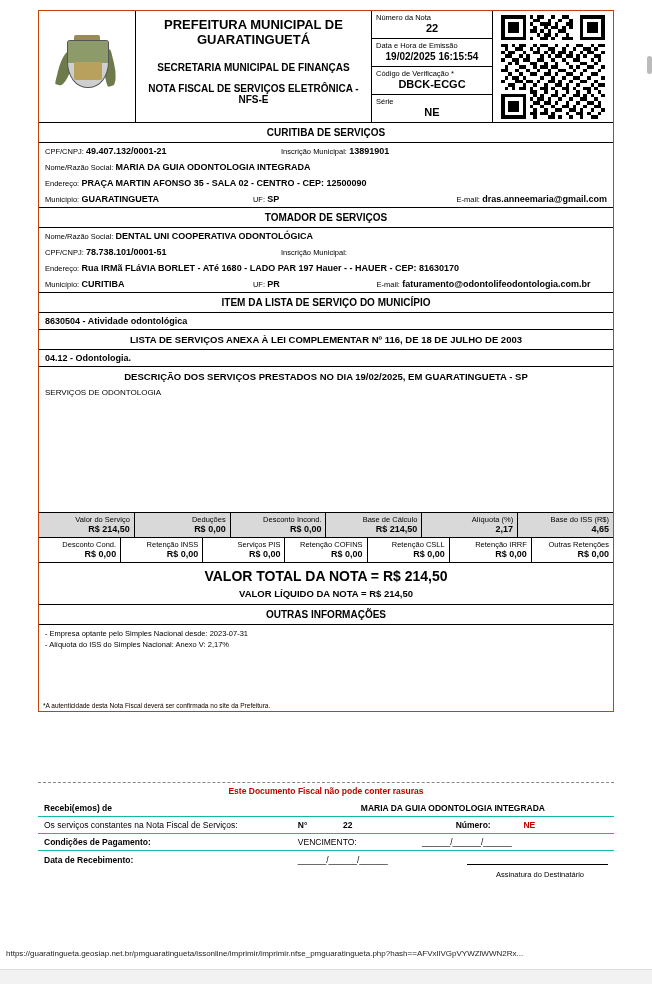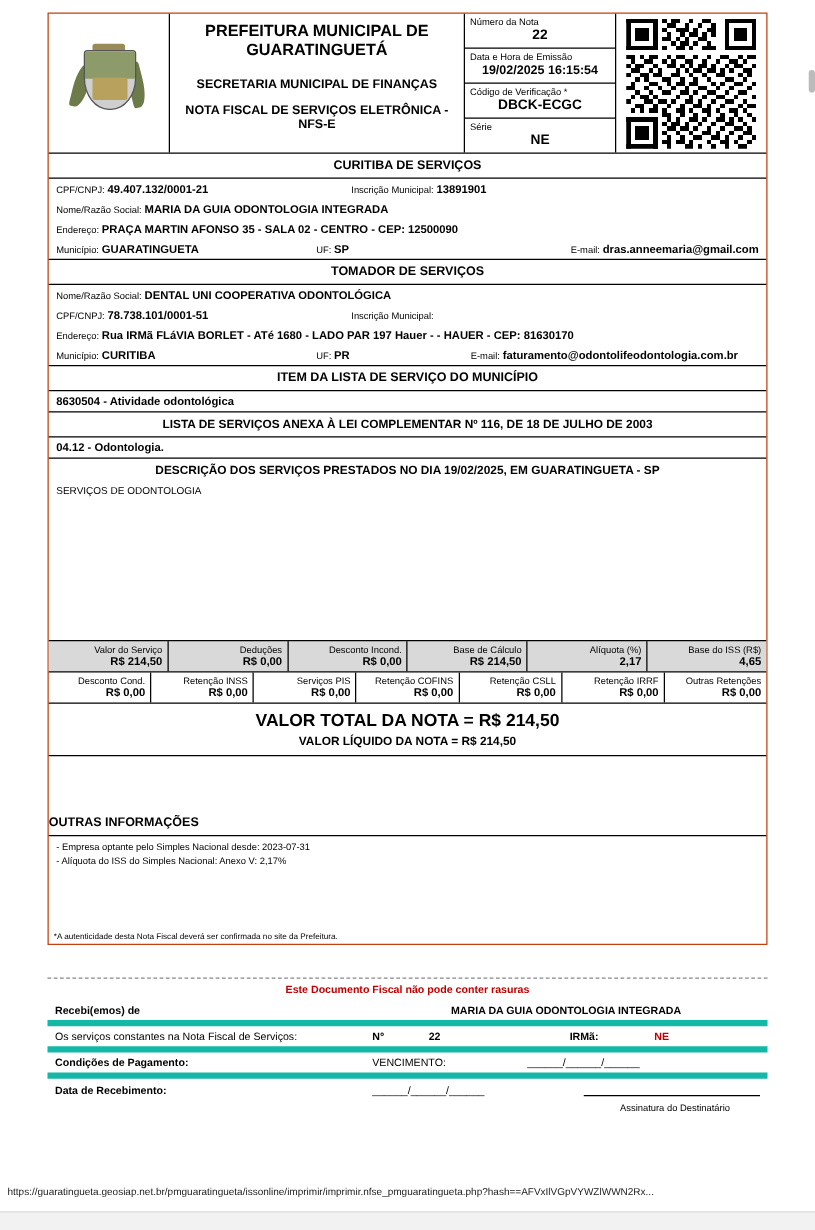--- a/index.html
+++ b/index.html
@@ -95,34 +95,34 @@
     text-align:right;font-size:7.5px;
   }
   .vt .cell:last-child{border-right:none;}
   .vt .cell .v{font-size:9px;font-weight:bold;}
   .shade{background:#d9d9d9;}
   .total{
     text-align:center;font-weight:bold;font-size:14px;
     padding:5px 0 3px 0;border-top:1px solid #000;
   }
   .liquid{text-align:center;font-weight:bold;font-size:9.5px;padding:1px 0 5px 0;border-bottom:1px solid #000;}
-  .outras{text-align:left;font-weight:bold;font-size:10px;padding:4px 0;border-bottom:1px solid #000;margin-top:44px;}
+  .outras{text-align:center;font-weight:bold;font-size:10px;padding:4px 0;border-bottom:1px solid #000;}
   .outras-body{height:70px;padding:3px 6px;font-size:7.5px;line-height:11px;}
   .auth{font-size:6.5px;padding:1px 4px 2px 4px;}
   
   .receipt{
     position:absolute;left:38px;width:576px;
     border-top:1px dashed #888;
     box-sizing:border-box;
   }
   .no-rasuras{
     text-align:center;color:#c00000;font-weight:bold;font-size:8.5px;
     padding:3px 0 4px 0;
   }
-  .rc-line{display:flex;align-items:flex-end;padding:3px 6px;border-bottom:5px solid #14b8a6;font-size:8.5px;}
+  .rc-line{display:flex;align-items:flex-end;padding:3px 6px;border-bottom:1px solid #14b8a6;font-size:8.5px;}
   .rc-line .lab{font-weight:bold;}
   .rc-line .mid{flex:1;text-align:center;font-weight:bold;}
   .sig{
     text-align:right;font-size:7.5px;padding:2px 30px 0 0;
   }
   .url{
     position:absolute;left:6px;bottom:26px;font-size:8px;color:#222;
     white-space:nowrap;
   }
   .botbar{
@@ -564,21 +564,21 @@
 <div class="receipt" style="top:782px;">
   <div class="no-rasuras">Este Documento Fiscal não pode conter rasuras</div>
   <div class="rc-line">
     <div class="lab" style="flex:0 0 45%;">Recebi(emos) de</div>
     <div class="mid">MARIA DA GUIA ODONTOLOGIA INTEGRADA</div>
   </div>
   <div class="rc-line">
     <div style="flex:0 0 45%;">Os serviços constantes na Nota Fiscal de Serviços:</div>
     <div style="flex:0 0 8%;" class="b">N°</div>
     <div style="flex:0 0 20%;" class="b">22</div>
-    <div style="flex:0 0 12%;" class="b">IRMã:</div>
+    <div style="flex:0 0 12%;" class="b">Número:</div>
     <div style="flex:1;color:#c00000;" class="b">NE</div>
   </div>
   <div class="rc-line">
     <div class="lab" style="flex:0 0 45%;">Condições de Pagamento:</div>
     <div style="flex:0 0 22%;">VENCIMENTO:</div>
     <div style="flex:1;">______/______/______</div>
   </div>
   <div class="rc-line" style="border-bottom:none;">
     <div class="lab" style="flex:0 0 45%;">Data de Recebimento:</div>
     <div style="flex:0 0 30%;">______/______/______</div>

